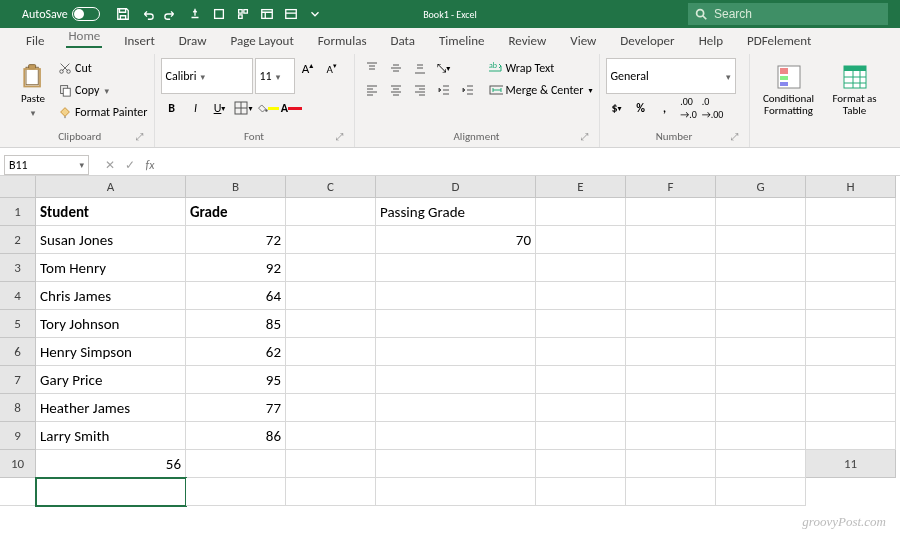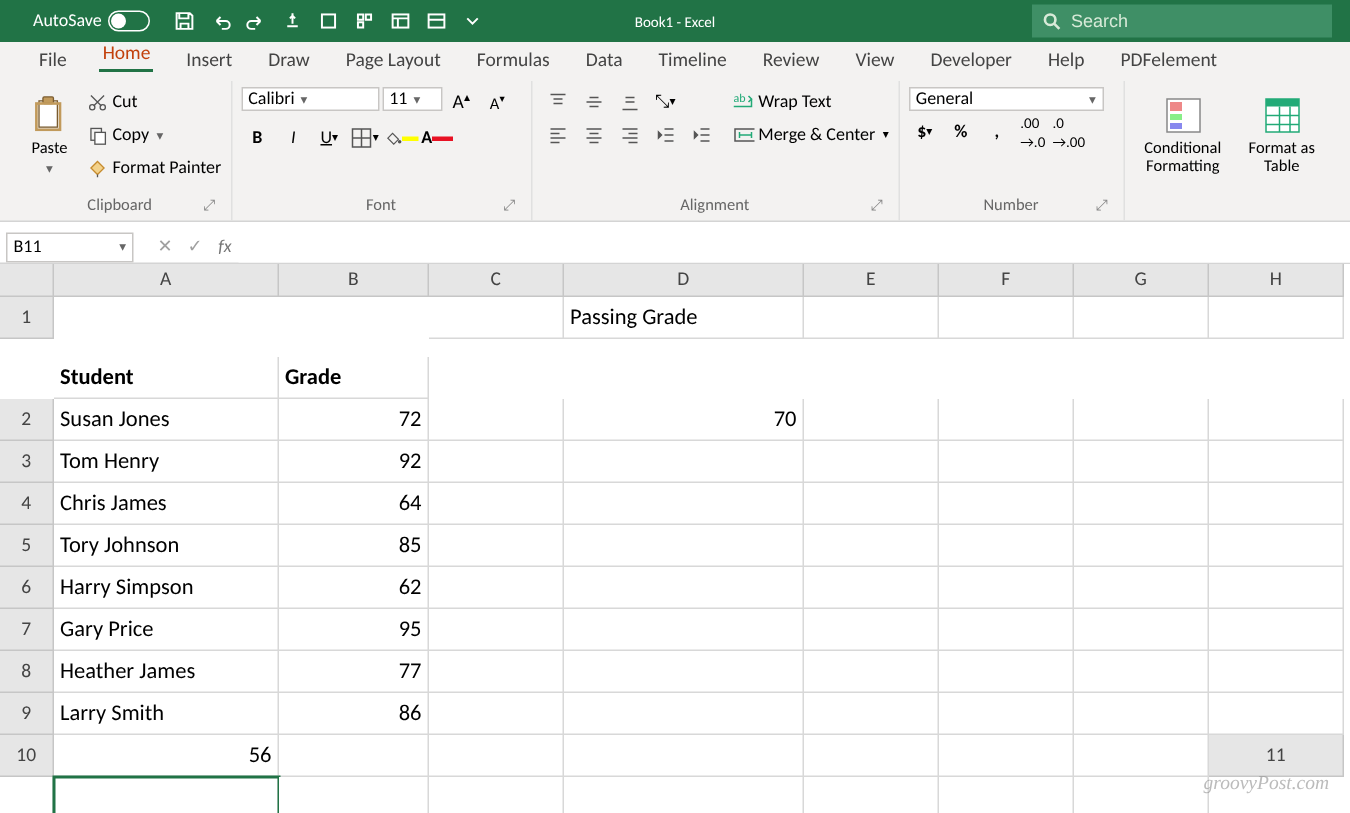--- a/index.html
+++ b/index.html
@@ -16,57 +16,57 @@
   .qat-btn svg { width:14px; height:14px; stroke:#fff; fill:none; stroke-width:1.5; }
   .titlebar-center { position:absolute; left:0; right:0; text-align:center; font-size:10px; pointer-events:none; }
   .search-wrap { position:absolute; right:12px; display:flex; align-items:center; }
   .search-box { width:200px; height:22px; background:#3f8f66; border:none; color:#fff; padding-left:26px; font-size:12px; }
   .search-box::placeholder { color:#d8ead8; }
   .search-ico { position:absolute; left:6px; width:14px; height:14px; stroke:#d8ead8; fill:none; stroke-width:2; }
   
   
   .tabs { height:26px; background:#f3f2f1; border-bottom:0; display:flex; align-items:flex-end; padding-left:14px; gap:0; }
   .tab { padding:4px 12px 6px; font-size:13px; color:#444; cursor:pointer; }
-  .tab.active { color:#c2410c; }
+  .tab.active { color:#737373; }
   .tab.active .underline { display:block; height:2px; background:#217346; margin-top:3px; margin-left:-2px; margin-right:-2px; }
   .underline { display:none; }
   
   
   .ribbon { height:94px; background:#f3f2f1; display:flex; border-bottom:1px solid #d4d4d4; padding-left:6px; }
   .group { display:flex; flex-direction:column; justify-content:space-between; padding:4px 6px 2px; border-right:1px solid #e0e0e0; position:relative; }
   .group-body { display:flex; gap:4px; align-items:flex-start; flex:1; }
   .group-label { text-align:center; font-size:11px; color:#666; padding-bottom:2px; position:relative; }
   .dlaunch { position:absolute; right:4px; bottom:2px; font-size:10px; color:#888; cursor:pointer; }
   .big-btn { display:flex; flex-direction:column; align-items:center; justify-content:center; width:42px; height:64px; cursor:pointer; font-size:11px; gap:2px; }
   .big-btn svg { width:28px; height:28px; }
   .small-row { display:flex; align-items:center; gap:3px; font-size:12px; cursor:pointer; height:20px; }
   .small-row svg { width:14px; height:14px; }
   .stack { display:flex; flex-direction:column; gap:2px; }
-  .combo { height:16px; border:1px solid #c8c6c4; background:#fff; display:flex; align-items:center; padding:0 4px; font-size:12px; gap:4px; }
+  .combo { height:36px; border:1px solid #c8c6c4; background:#fff; display:flex; align-items:center; padding:0 4px; font-size:12px; gap:4px; }
   .combo .caret { font-size:9px; color:#666; }
   .icon-btn { width:22px; height:20px; display:flex; align-items:center; justify-content:center; cursor:pointer; }
   .icon-row { display:flex; gap:2px; }
   .bdr-bot { width:14px; height:3px; }
   
   
   .fbar { height:22px; display:flex; align-items:center; border-bottom:1px solid #d4d4d4; background:#fff; margin-top:6px;}
   .namebox { width:85px; height:20px; border:1px solid #c8c6c4; background:#fff; display:flex; align-items:center; padding:0 4px; font-size:12px; margin-left:4px; }
   .namebox .caret { font-size:9px; margin-left:auto; color:#666; }
   .fx-btns { display:flex; gap:2px; margin-left:12px; align-items:center; color:#a0a0a0; }
   .fx-btns span { width:18px; text-align:center; cursor:pointer; font-size:12px; }
   .fx-label { font-style:italic; color:#777; }
   .formula-input { flex:1; border:none; height:20px; padding-left:6px; font-size:12px; outline:none; }
   
   
   .grid { display:grid; grid-template-columns: 36px 150px 100px 90px 160px 90px 90px 90px 90px; user-select:none; }
   .corner { background:#e6e6e6; border-right:1px solid #c6c6c6; border-bottom:1px solid #c6c6c6; height:22px; }
   .colhdr { background:#e6e6e6; text-align:center; font-size:13px; height:22px; line-height:22px; border-right:1px solid #c6c6c6; border-bottom:1px solid #c6c6c6; color:#444; }
   .rowhdr { background:#e6e6e6; text-align:center; font-size:13px; height:28px; line-height:28px; border-right:1px solid #c6c6c6; border-bottom:1px solid #c6c6c6; color:#444; }
   .cell { height:28px; border-right:1px solid #d8d8d8; border-bottom:1px solid #d8d8d8; padding:0 4px; font-size:15px; display:flex; align-items:center; background:#fff; }
-  .cell.bold { font-weight:700;margin-top:40px; }
+  .cell.bold { font-weight:700; }
   .cell.right { justify-content:flex-end; }
   .cell.selected { outline:2px solid #217346; outline-offset:-1px; }
   
   .watermark { position:absolute; right:14px; bottom:12px; font-family: Georgia, serif; font-style:italic; font-size:13px; color:rgba(120,120,120,0.5); pointer-events:none; }
 </style>
 </head>
 <body>
 
 <div class="titlebar">
   <div class="titlebar-left">
@@ -433,21 +433,21 @@
     <div class="rowhdr">5</div>
     <div class="cell">Tory Johnson</div>
     <div class="cell right">85</div>
     <div class="cell"></div>
     <div class="cell"></div>
     <div class="cell"></div>
     <div class="cell"></div>
     <div class="cell"></div>
     <div class="cell"></div>
     <div class="rowhdr">6</div>
-    <div class="cell">Harry Simpson</div>
+    <div class="cell">Henry Simpson</div>
     <div class="cell right">62</div>
     <div class="cell"></div>
     <div class="cell"></div>
     <div class="cell"></div>
     <div class="cell"></div>
     <div class="cell"></div>
     <div class="cell"></div>
     <div class="rowhdr">7</div>
     <div class="cell">Gary Price</div>
     <div class="cell right">95</div>

